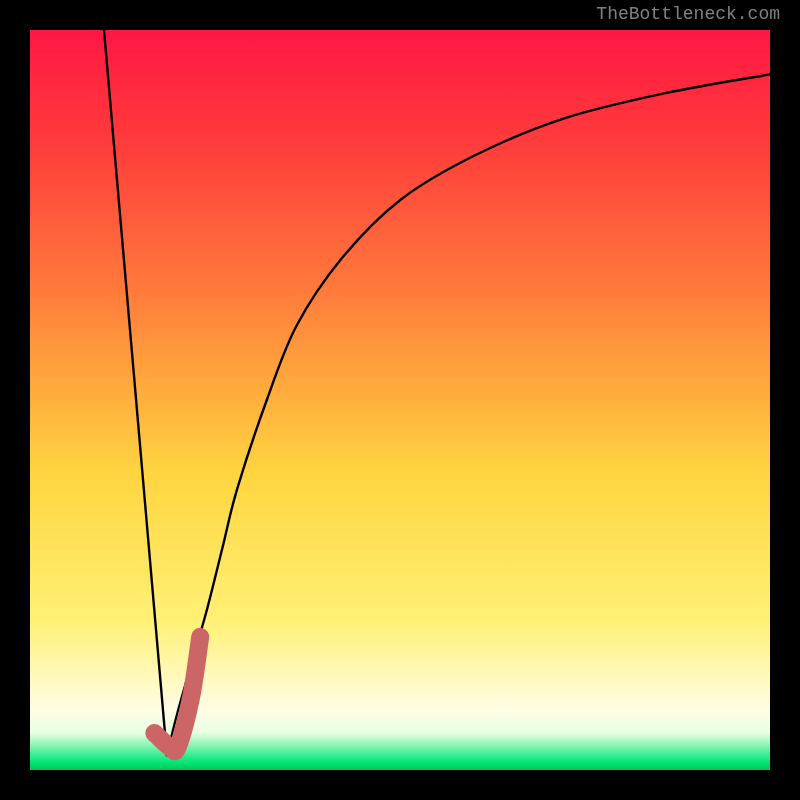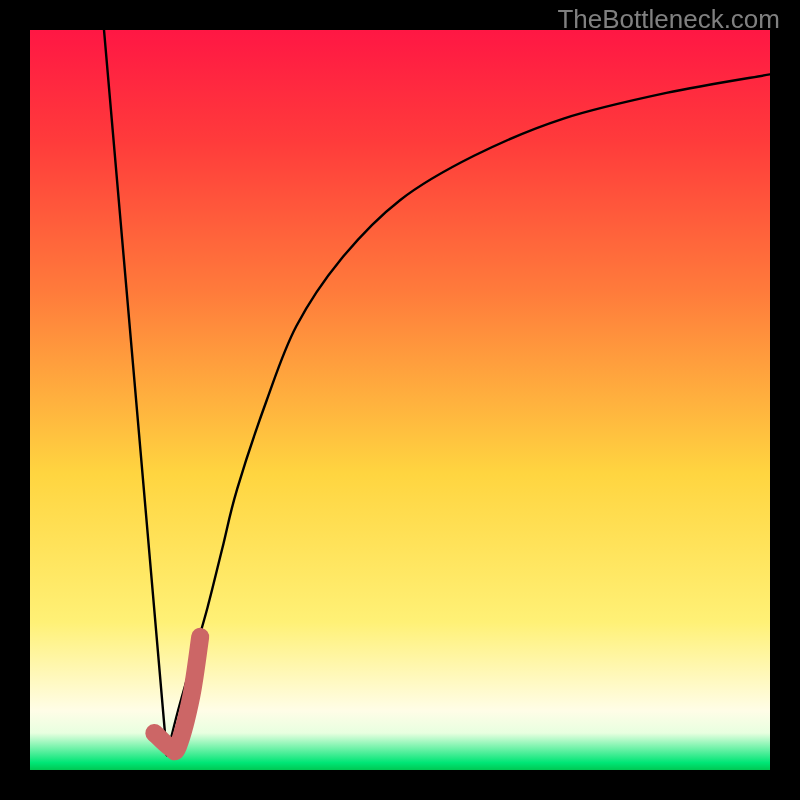--- a/index.html
+++ b/index.html
@@ -7,22 +7,22 @@
   .frame {
     width: 800px;
     height: 800px;
     background: #000;
     position: relative;
   }
   .watermark {
     position: absolute;
     top: 4px;
     right: 20px;
-    font-family: Liberation Sans, sans-serif;
-    font-size: 26px;
+    font-family: Liberation Mono, monospace;
+    font-size: 18px;
     color: #808080;
     z-index: 10;
   }
   .plot {
     position: absolute;
     left: 30px;
     top: 30px;
     width: 740px;
     height: 740px;
   }

